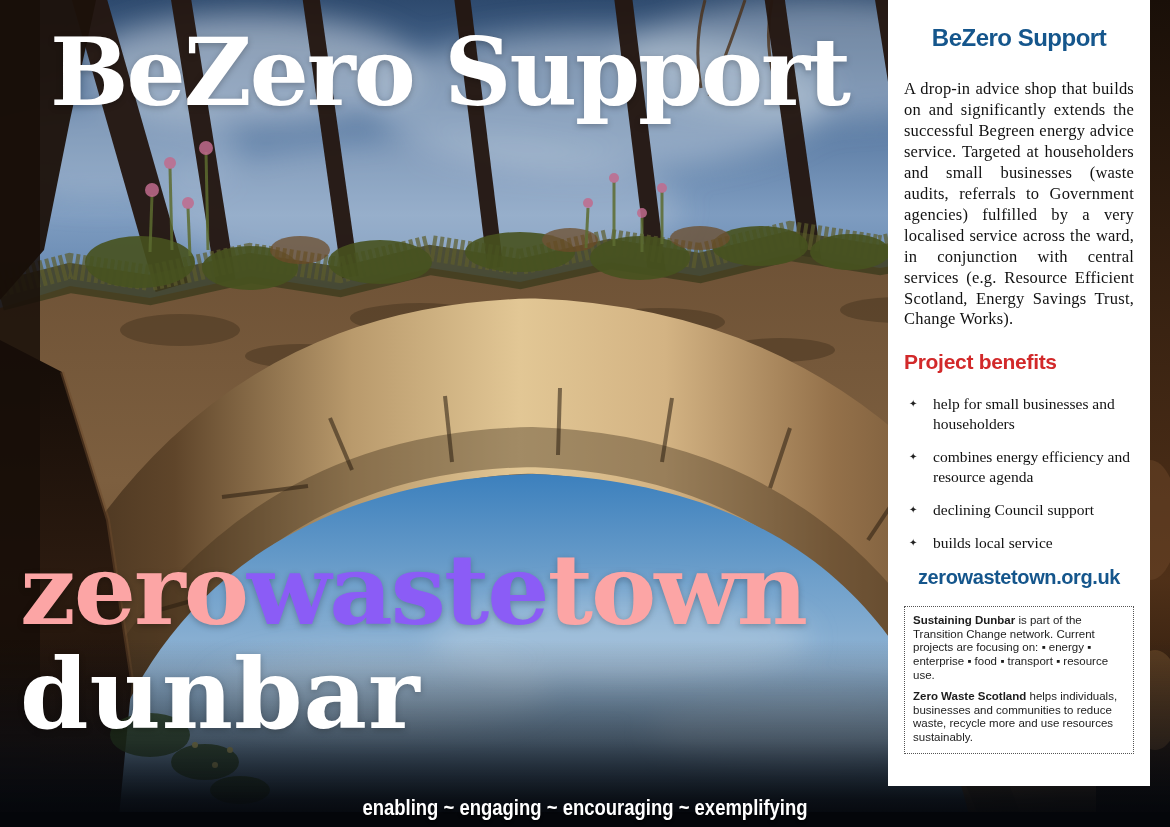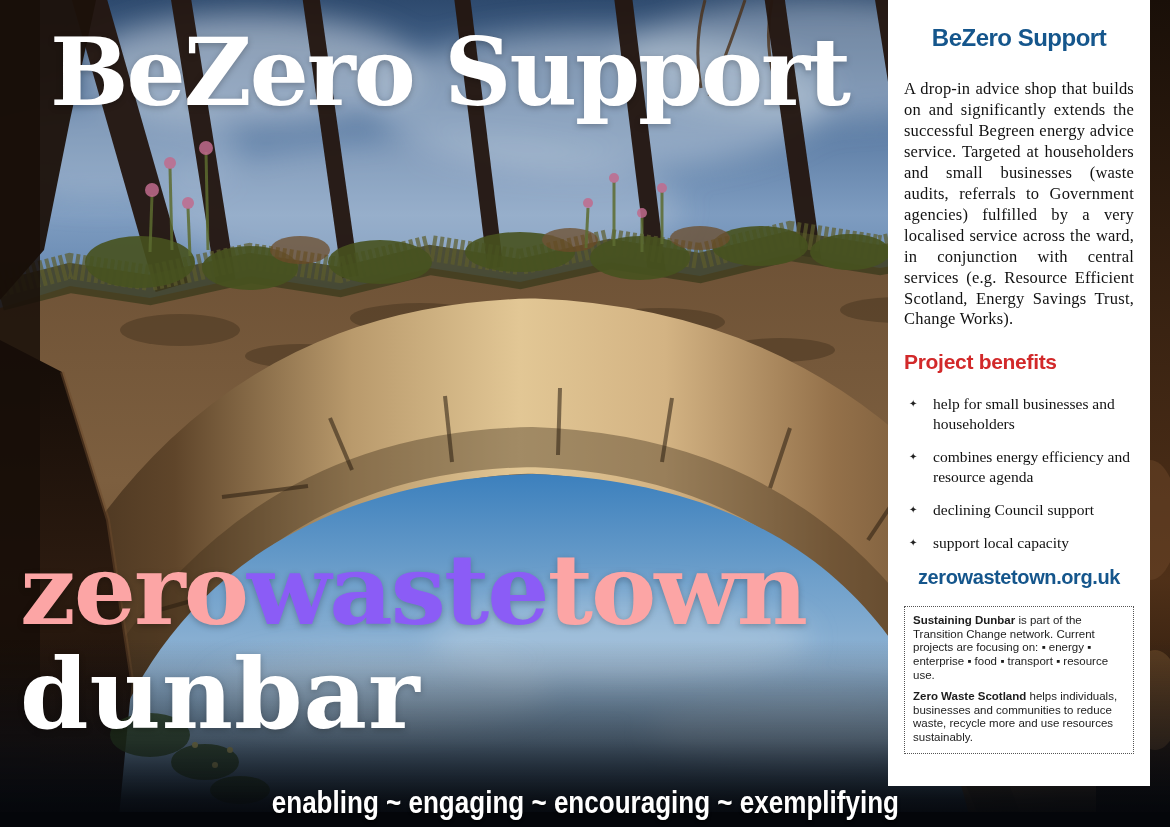--- a/index.html
+++ b/index.html
@@ -23,21 +23,21 @@
     font-family:"DejaVu Serif","Liberation Serif",serif;
     font-weight:bold;line-height:1.06;letter-spacing:-2px;
     text-shadow:0 2px 6px rgba(0,0,0,.25);
   }
   .brand .line1{font-size:98px;white-space:nowrap;}
   .brand .line2{font-size:98px;color:#fff;letter-spacing:1px;}
   .seg-white{color:#fca5a5;}
   .seg-blue{color:#8b5cf6;}
   .tagline{
     position:absolute;left:0;right:0;bottom:6px;text-align:center;
-    color:#ffffff;font-weight:bold;font-size:31px;white-space:nowrap;
+    color:#ffffff;font-weight:bold;font-size:22px;white-space:nowrap;
   }
   .tagline .squeeze{display:inline-block;transform:scaleX(.84);transform-origin:center;
     text-shadow:0 2px 3px rgba(0,0,0,.6);}
 
   
   .sidebar{
     position:absolute;left:888px;top:0;width:262px;height:786px;
     background:#ffffff;box-sizing:border-box;padding:24px 16px 0;
     color:#111;
   }
@@ -279,21 +279,21 @@
       <li>
         <span class="bullet">✦</span>
         <span>combines energy efficiency and resource agenda</span>
       </li>
       <li>
         <span class="bullet">✦</span>
         <span>declining Council support</span>
       </li>
       <li>
         <span class="bullet">✦</span>
-        <span>support local capacity</span>
+        <span>builds local service</span>
       </li>
     </ul>
 
     <div class="site-url">zerowastetown.org.uk</div>
 
     <div class="info-box">
       <p>
         <b>Sustaining Dunbar</b><span> is part of the Transition Change network. Current projects are focusing on: ▪ energy ▪ enterprise ▪ food ▪ transport ▪ resource use.</span>
       </p>
       <p>

